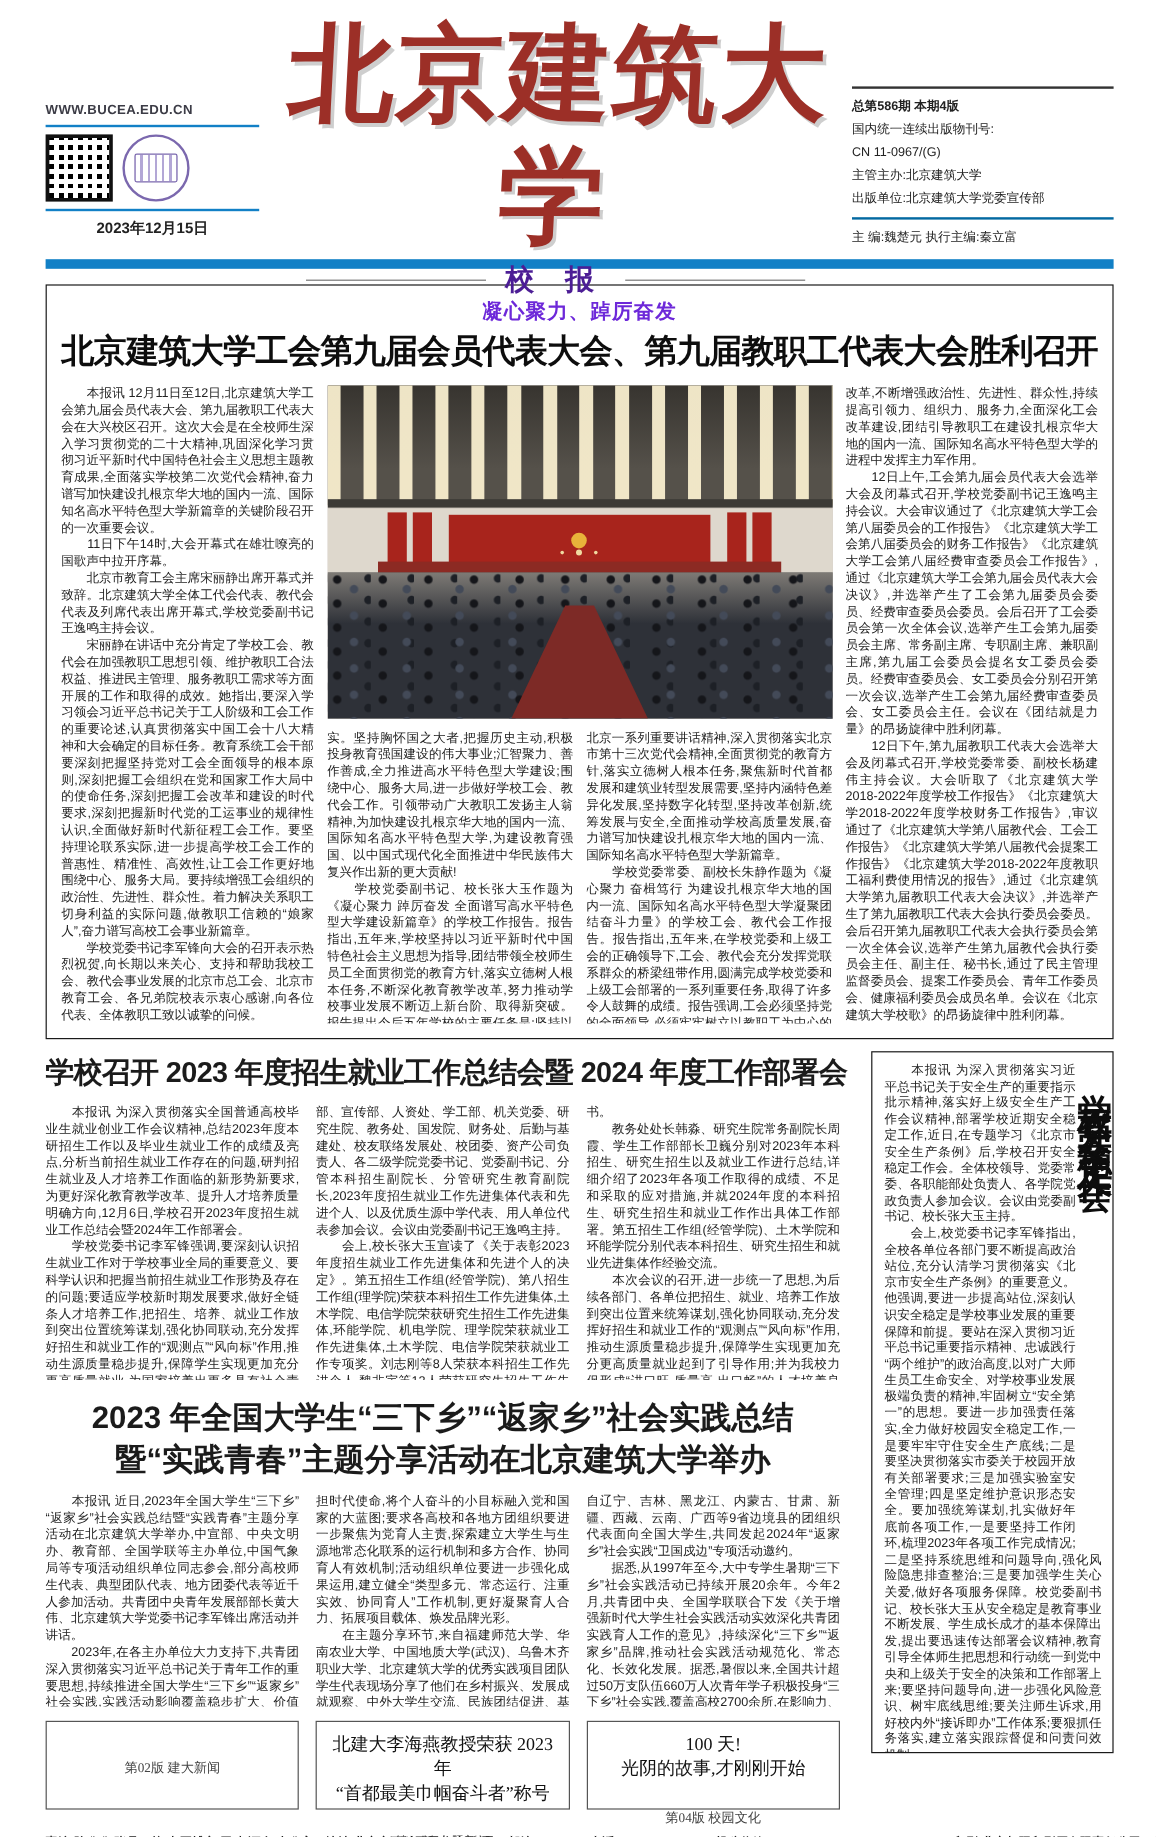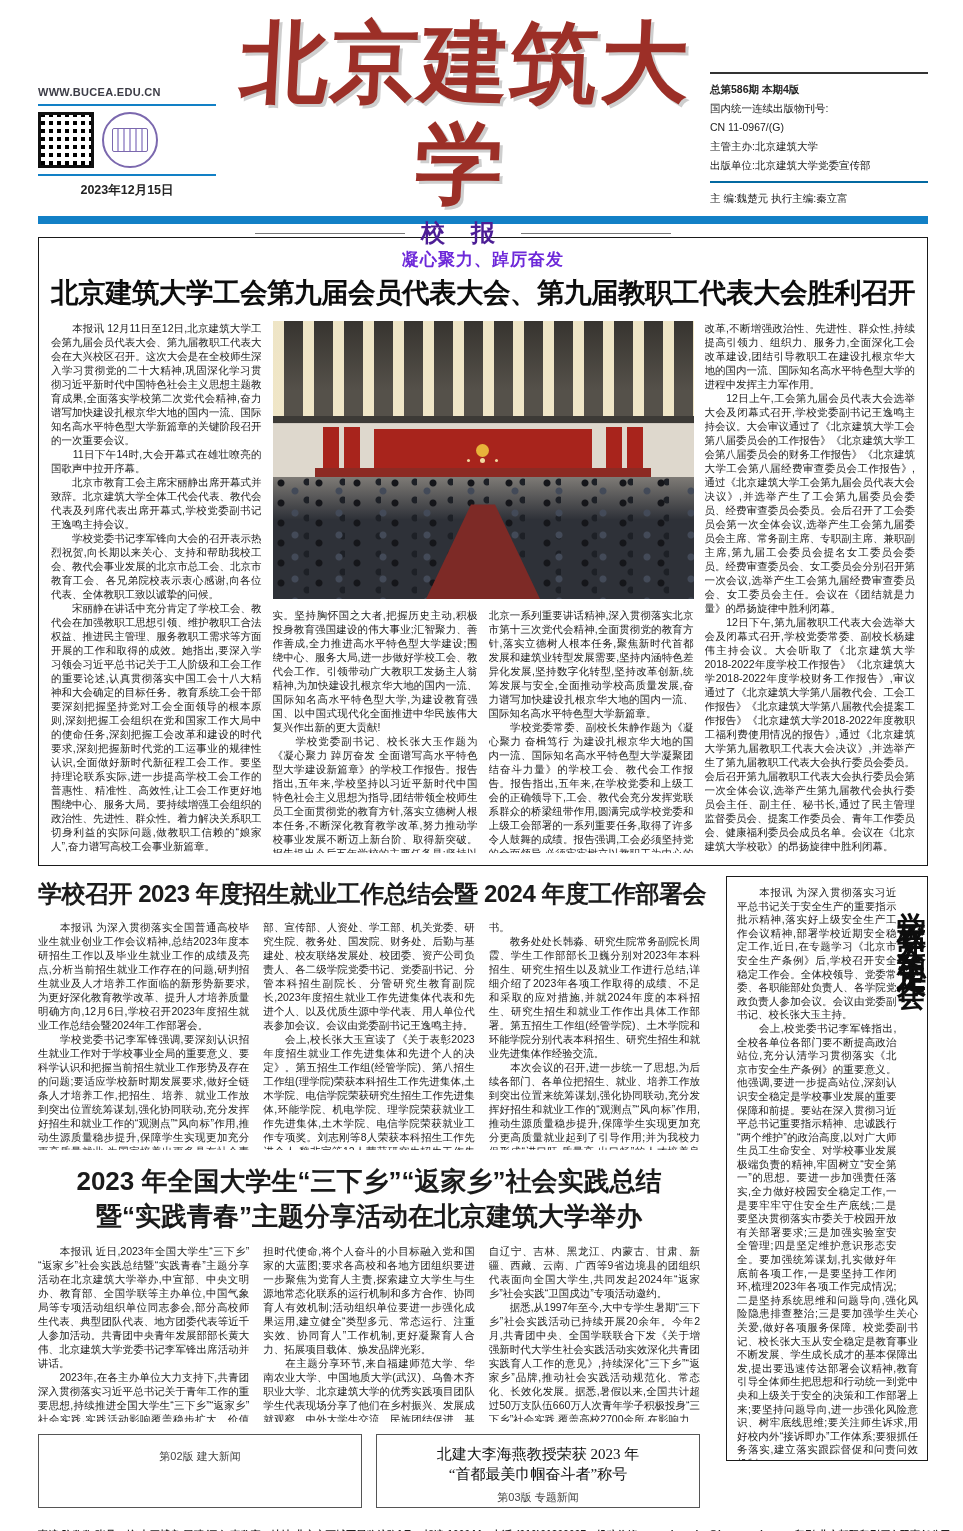--- a/index.html
+++ b/index.html
@@ -67,21 +67,21 @@
   .lower-left{width:662px;flex:0 0 662px;}
   .a2-title{text-align:left;font-weight:bold;font-size:24px;letter-spacing:-.5px;white-space:nowrap;margin:2px 0 10px;}
   .cols3{display:flex;gap:14px;overflow:hidden;}
   .cols3 .tcol{flex:1;}
   .a2-cols{height:230px;}
   .a3-title{text-align:center;font-weight:bold;font-size:26px;line-height:1.35;margin:14px 0 10px;}
   .a3-cols{height:178px;}
   .teasers{display:flex;gap:14px;margin-top:12px;}
   .teaser{flex:1;border:1px solid #555;text-align:center;padding:9px 6px 7px;height:56px;}
   .teaser .tt{font-family:"Liberation Serif","DejaVu Serif",serif;font-size:15px;line-height:1.35;color:#111;}
-  .teaser .ref{font-family:Liberation Sans, sans-serif;font-size:11px;color:#444;margin-top:5px;}
+  .teaser .ref{font-family:Liberation Serif, serif;font-size:11px;color:#444;margin-top:22px;}
 
   
   .safety{flex:1;border:1px solid #1a1a1a;padding:9px 9px 8px 10px;height:566px;overflow:hidden;font-size:10.5px;line-height:13.6px;color:#222;}
   .safety p{margin:0;text-align:justify;}
   .v-title{float:right;writing-mode:vertical-rl;font-weight:bold;font-size:29px;letter-spacing:7px;height:398px;margin:2px 0 6px 8px;color:#0d0d0d;}
 
   
   .footer{margin-top:20px;font-size:10px;font-weight:bold;color:#222;letter-spacing:.2px;white-space:nowrap;}
 </style>
 </head>
@@ -124,22 +124,22 @@
   <div class="blue-bar"></div>
 
   <div class="a1-box">
     <div class="a1-kicker">凝心聚力、踔厉奋发</div>
     <div class="a1-title">北京建筑大学工会第九届会员代表大会、第九届教职工代表大会胜利召开</div>
     <div class="a1-body">
       <div class="tcol">
           <p>　　本报讯 12月11日至12日,北京建筑大学工会第九届会员代表大会、第九届教职工代表大会在大兴校区召开。这次大会是在全校师生深入学习贯彻党的二十大精神,巩固深化学习贯彻习近平新时代中国特色社会主义思想主题教育成果,全面落实学校第二次党代会精神,奋力谱写加快建设扎根京华大地的国内一流、国际知名高水平特色型大学新篇章的关键阶段召开的一次重要会议。</p>
           <p>　　11日下午14时,大会开幕式在雄壮嘹亮的国歌声中拉开序幕。</p>
           <p>　　北京市教育工会主席宋丽静出席开幕式并致辞。北京建筑大学全体工代会代表、教代会代表及列席代表出席开幕式,学校党委副书记王逸鸣主持会议。</p>
+          <p>　　宋丽静在讲话中充分肯定了学校工会、教代会在加强教职工思想引领、维护教职工合法权益、推进民主管理、服务教职工需求等方面开展的工作和取得的成效。她指出,要深入学习领会习近平总书记关于工人阶级和工会工作的重要论述,认真贯彻落实中国工会十八大精神和大会确定的目标任务。教育系统工会干部要深刻把握坚持党对工会全面领导的根本原则,深刻把握工会组织在党和国家工作大局中的使命任务,深刻把握工会改革和建设的时代要求,深刻把握新时代党的工运事业的规律性认识,全面做好新时代新征程工会工作。要坚持理论联系实际,进一步提高学校工会工作的普惠性、精准性、高效性,让工会工作更好地围绕中心、服务大局。要持续增强工会组织的政治性、先进性、群众性。着力解决关系职工切身利益的实际问题,做教职工信赖的“娘家人”,奋力谱写高校工会事业新篇章。</p>
           <p>　　学校党委书记李军锋向大会的召开表示热烈祝贺,向长期以来关心、支持和帮助我校工会、教代会事业发展的北京市总工会、北京市教育工会、各兄弟院校表示衷心感谢,向各位代表、全体教职工致以诚挚的问候。</p>
-          <p>　　宋丽静在讲话中充分肯定了学校工会、教代会在加强教职工思想引领、维护教职工合法权益、推进民主管理、服务教职工需求等方面开展的工作和取得的成效。她指出,要深入学习领会习近平总书记关于工人阶级和工会工作的重要论述,认真贯彻落实中国工会十八大精神和大会确定的目标任务。教育系统工会干部要深刻把握坚持党对工会全面领导的根本原则,深刻把握工会组织在党和国家工作大局中的使命任务,深刻把握工会改革和建设的时代要求,深刻把握新时代党的工运事业的规律性认识,全面做好新时代新征程工会工作。要坚持理论联系实际,进一步提高学校工会工作的普惠性、精准性、高效性,让工会工作更好地围绕中心、服务大局。要持续增强工会组织的政治性、先进性、群众性。着力解决关系职工切身利益的实际问题,做教职工信赖的“娘家人”,奋力谱写高校工会事业新篇章。</p>
         </div>
       <div class="a1-mid">
         <div class="photo">
           <div class="ph-ceiling"></div>
           <div class="ph-beam"></div>
           <div class="ph-wall"></div>
           <div class="ph-flag l1"></div>
           <div class="ph-flag l2"></div>
           <div class="ph-flag r1"></div>
           <div class="ph-flag r2"></div>
@@ -216,20 +216,27 @@
         <div class="teaser">
           <div class="ref">第02版 建大新闻</div>
         </div>
         <div class="teaser">
           <div class="tt">
             <div>北建大李海燕教授荣获 2023 年</div>
             <div>“首都最美巾帼奋斗者”称号</div>
           </div>
           <div class="ref">第03版 专题新闻</div>
         </div>
+        <div class="teaser">
+          <div class="tt">
+            <div>100 天!</div>
+            <div>光阴的故事,才刚刚开始</div>
+          </div>
+          <div class="ref">第04版 校园文化</div>
+        </div>
       </div>
     </div>
 
     <div class="safety">
       <div class="v-title">学校召开安全稳定工作会</div>
       <div style="display:contents;"><p>　　本报讯 为深入贯彻落实习近平总书记关于安全生产的重要指示批示精神,落实好上级安全生产工作会议精神,部署学校近期安全稳定工作,近日,在专题学习《北京市安全生产条例》后,学校召开安全稳定工作会。全体校领导、党委常委、各职能部处负责人、各学院党政负责人参加会议。会议由党委副书记、校长张大玉主持。</p><p>　　会上,校党委书记李军锋指出,全校各单位各部门要不断提高政治站位,充分认清学习贯彻落实《北京市安全生产条例》的重要意义。他强调,要进一步提高站位,深刻认识安全稳定是学校事业发展的重要保障和前提。要站在深入贯彻习近平总书记重要指示精神、忠诚践行“两个维护”的政治高度,以对广大师生员工生命安全、对学校事业发展极端负责的精神,牢固树立“安全第一”的思想。要进一步加强责任落实,全力做好校园安全稳定工作,一是要牢牢守住安全生产底线;二是要坚决贯彻落实市委关于校园开放有关部署要求;三是加强实验室安全管理;四是坚定维护意识形态安全。要加强统筹谋划,扎实做好年底前各项工作,一是要坚持工作闭环,梳理2023年各项工作完成情况;二是坚持系统思维和问题导向,强化风险隐患排查整治;三是要加强学生关心关爱,做好各项服务保障。校党委副书记、校长张大玉从安全稳定是教育事业不断发展、学生成长成才的基本保障出发,提出要迅速传达部署会议精神,教育引导全体师生把思想和行动统一到党中央和上级关于安全的决策和工作部署上来;要坚持问题导向,进一步强化风险意识、树牢底线思维;要关注师生诉求,用好校内外“接诉即办”工作体系;要狠抓任务落实,建立落实跟踪督促和问责问效机制。</p></div>
     </div>
   </div>
 
   <div class="footer">责编:陈欣欣 张晶　校对:王博良 于晴 谭布 李欣宇　地址:北京市西城区展览馆路1号　邮编:100044　电话:(010)61209097　投稿信箱:xuanchuanbu@bucea.edu.cn　印刷:北京朝阳印刷厂有限责任公司　发行方式:内部发行</div>

